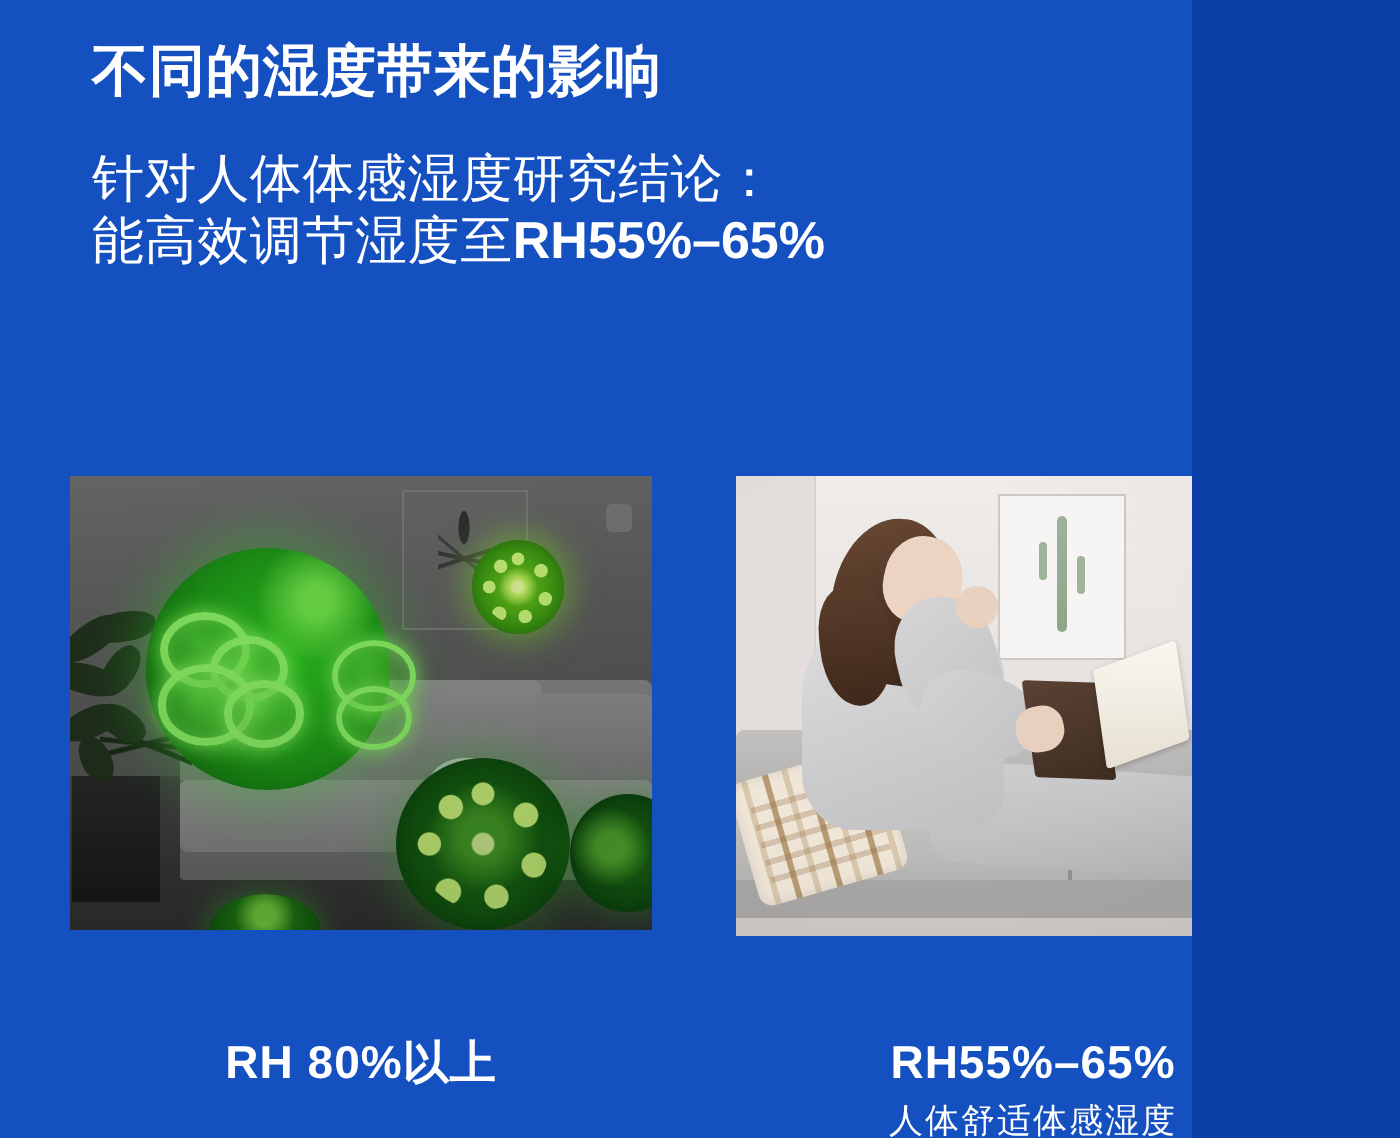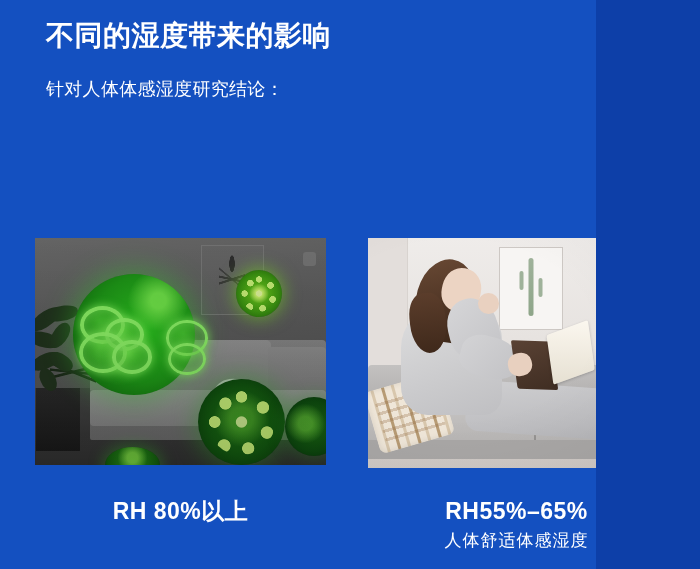--- a/index.html
+++ b/index.html
@@ -33,21 +33,21 @@
     white-space: nowrap;
   }
 
   
   #intro {
     position: absolute;
     left: 46px;
     top: 74px;
     width: 420px;
     color: #ffffff;
-    font-size: 18px;
+    font-size: 26px;
     line-height: 31px;
     letter-spacing: 0.3px;
   }
   #intro .line { white-space: nowrap; }
   #intro .strong { font-weight: bold; letter-spacing: 0px; }
   #intro .line.bold { font-weight: bold; }
 
   .photo {
     position: absolute;
     overflow: hidden;
@@ -359,39 +359,41 @@
   
   .caption { position: absolute; text-align: center; color: #ffffff; }
   #caption-left  { left: 35px;  top: 497px; width: 291px; }
   #caption-right { left: 368px; top: 497px; width: 297px; }
   .caption .c-title {
     font-size: 23px;
     font-weight: bold;
     letter-spacing: 0.5px;
     line-height: 28px;
     white-space: nowrap;
+    margin-top: 20px;
   }
   .caption .c-sub {
     font-size: 17px;
     font-weight: normal;
     letter-spacing: 1px;
     line-height: 25px;
     margin-top: 3px;
     white-space: nowrap;
   }
 </style>
 </head>
 <body>
 
 <div id="poster" style="background: rgb(20, 80, 192);">
 
   <div id="title">不同的湿度带来的影响</div>
 
   <div id="intro">
     <div class="line">针对人体体感湿度研究结论：</div>
+    <div class="line"><span>能高效调节湿度至</span><span class="strong">RH55%–65%</span></div>
   </div>
 
   <div class="photo" id="photo-left">
     <div class="scene">
       <div class="l-wall"></div>
       <div class="l-floor"></div>
       <div class="l-frame"></div>
       <div class="l-knob"></div>
       <div class="l-sofa"></div>
       <div class="l-sofa-back"></div>

